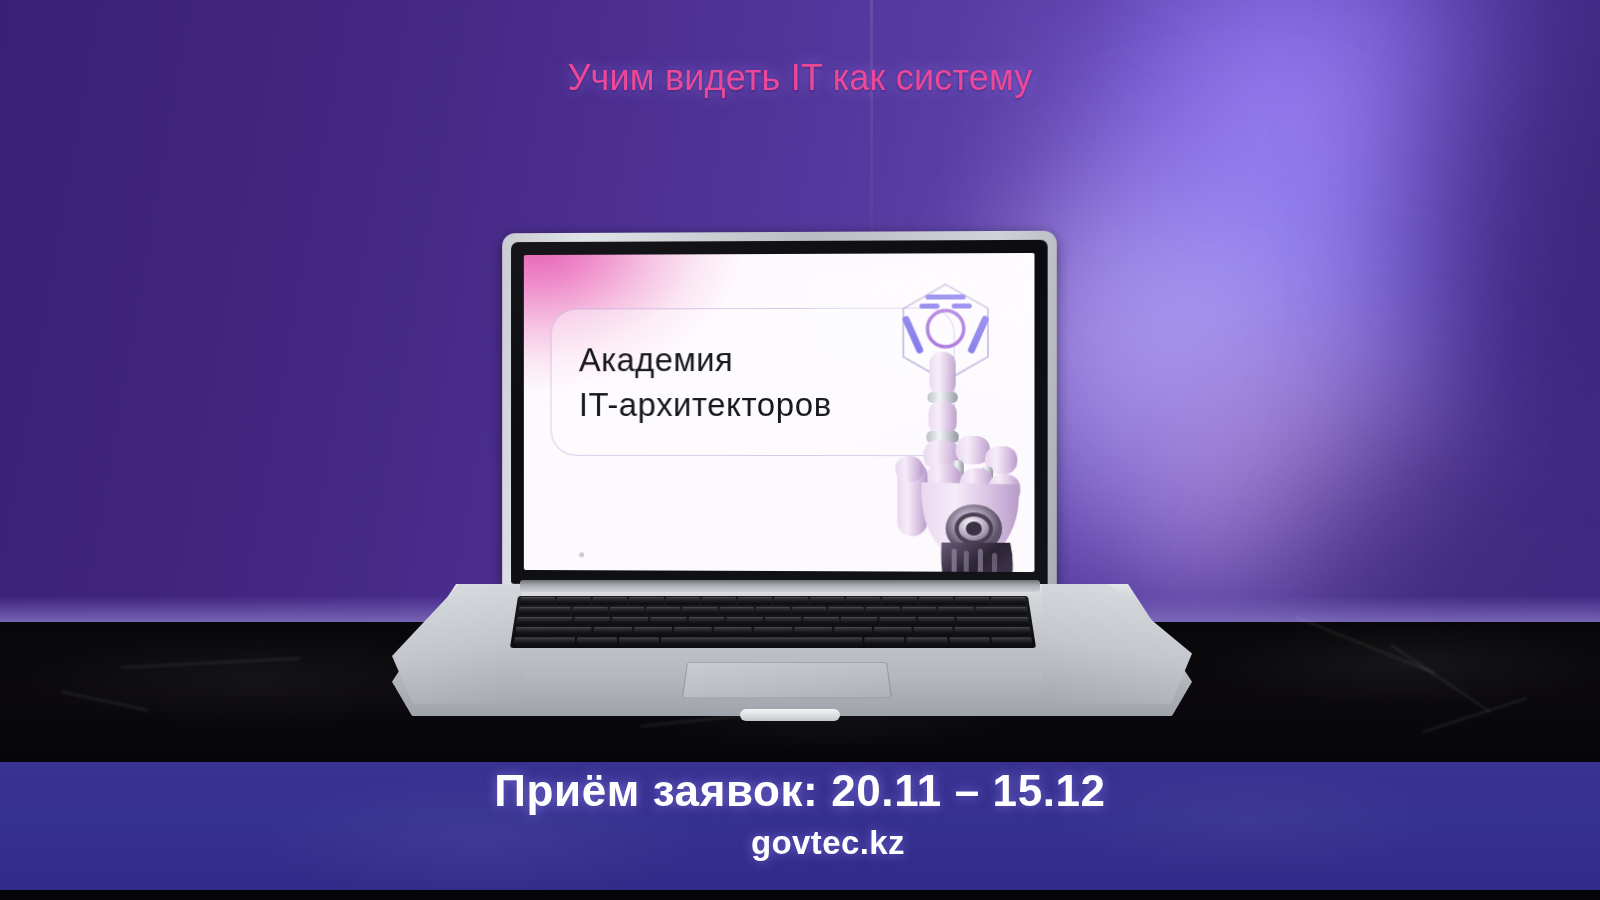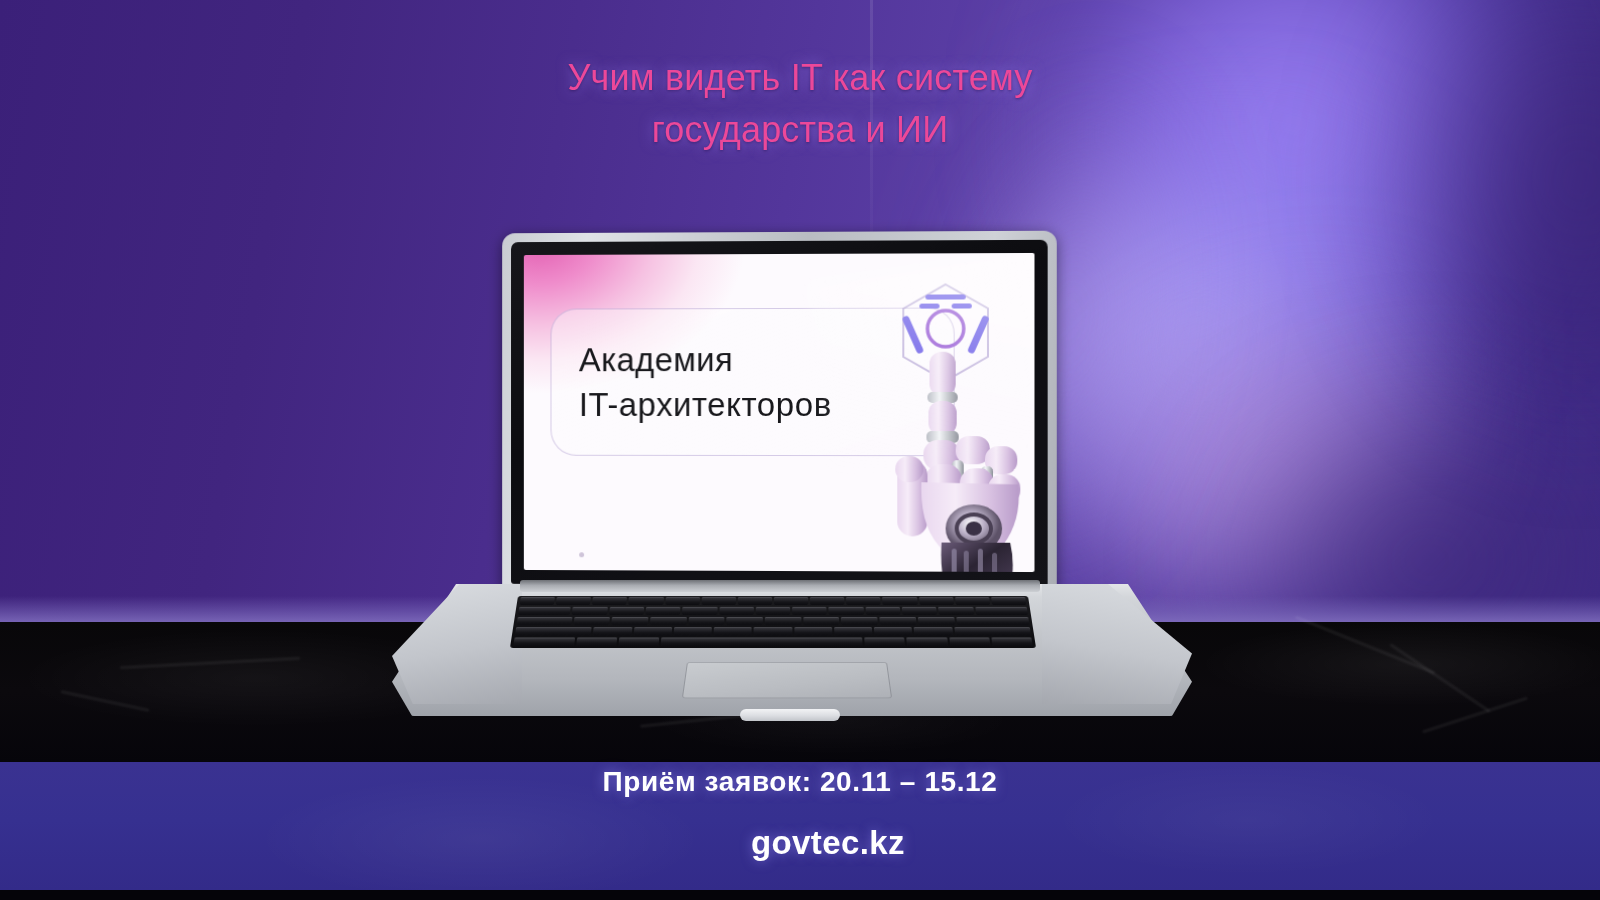--- a/index.html
+++ b/index.html
@@ -186,21 +186,21 @@
   }
   .deck-edge-r{
     position:absolute;left:650px;top:352px;width:150px;height:120px;
     background:linear-gradient(190deg,#dadde1,#c3c6cc 55%,#a5a8af);
     clip-path:polygon(0% 0%,44% 0%,100% 58%,86% 100%,0% 100%);
   }
 
   
   .dates{
     position:absolute;left:0;top:766px;width:1600px;text-align:center;z-index:7;
-    color:#fff;font-weight:700;font-size:28px;letter-spacing:.6px;
+    color:#fff;font-weight:700;font-size:44px;letter-spacing:.6px;
     text-shadow:0 0 12px rgba(160,150,255,.55);
   }
   .site{
     position:absolute;left:0;top:824px;width:1600px;text-align:center;z-index:7;
     color:#fff;font-weight:700;font-size:33px;letter-spacing:.4px;
     text-shadow:0 0 12px rgba(160,150,255,.55);
     padding-left:28px;
   }
 </style>
 </head>
@@ -226,21 +226,20 @@
     <div class="scratch" style="left:640px;top:96px;width:140px;height:2px;transform:rotate(-6deg);"></div>
     <div class="scratch" style="left:1420px;top:92px;width:110px;height:2px;transform:rotate(-18deg);"></div>
     <div class="scratch" style="left:60px;top:78px;width:90px;height:2px;transform:rotate(12deg);"></div>
   </div>
 
   <div class="band-indigo"></div>
   <div class="band-foot"></div>
 
   <div class="headline">
     <div>Учим видеть IT как систему</div>
-    <div>государства и ИИ</div>
   </div>
 
   <div class="laptop">
 
     <div class="lid">
       <div class="bezel">
         <div class="screen">
 
           <div class="textcard">
             <div class="cardtext">

